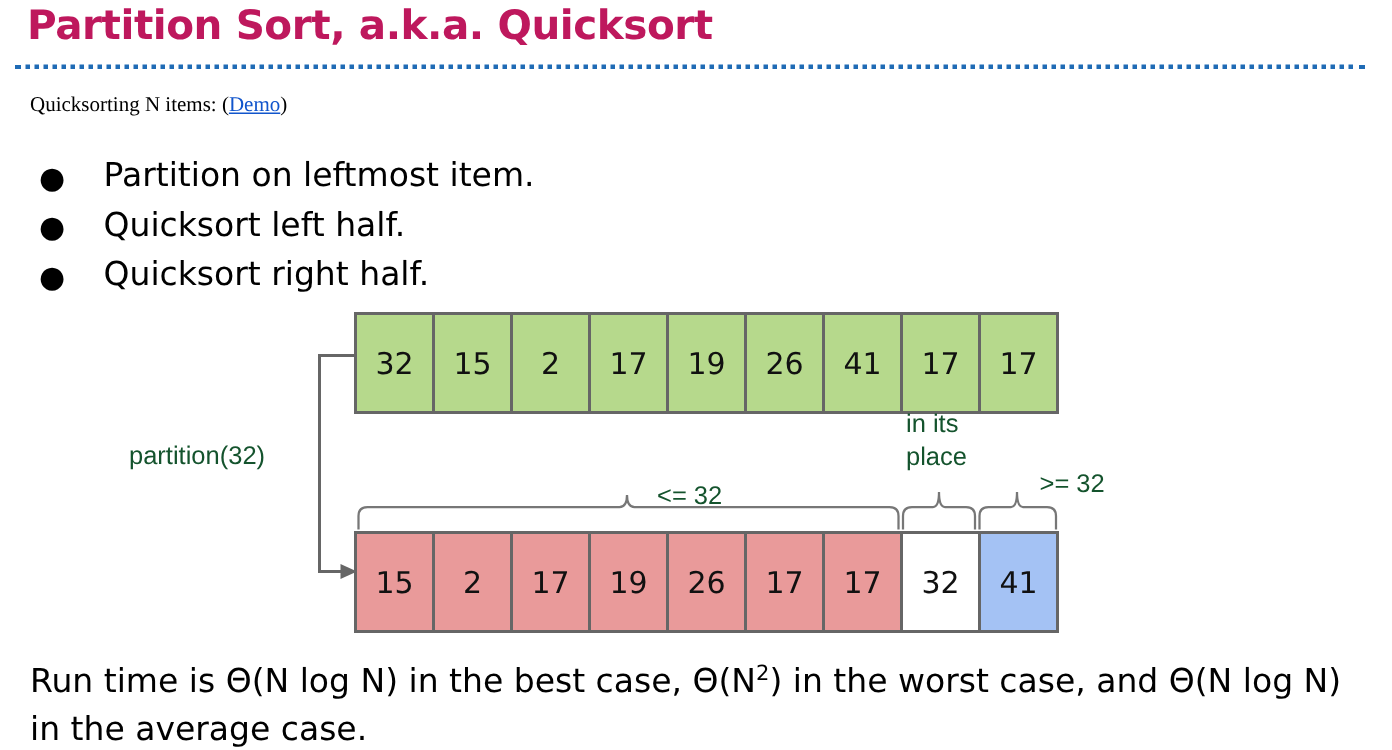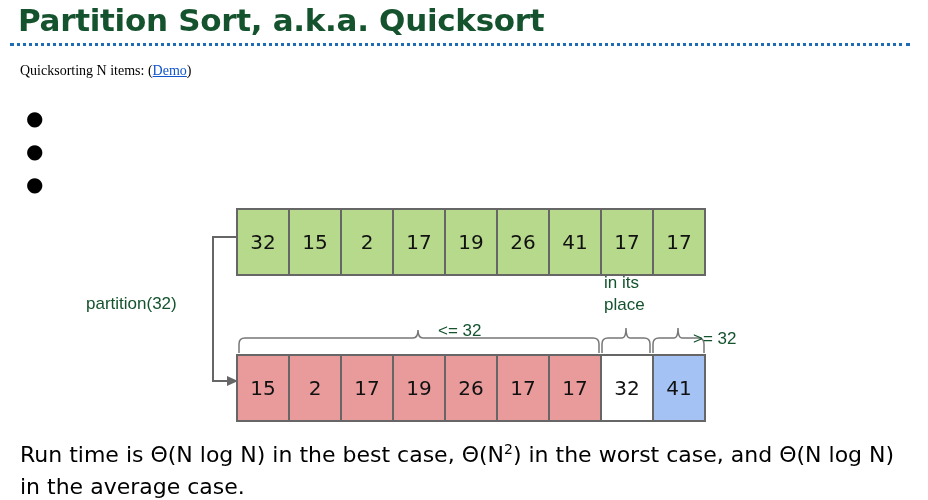--- a/index.html
+++ b/index.html
@@ -1,18 +1,18 @@
 <!DOCTYPE html>
 <html><head>
 <meta charset="utf-8">
 <style>
   html, body { margin:0; padding:0; }
   body { width:928px; height:500px; background:#ffffff; position:relative; overflow:hidden;
          font-family:"Liberation Sans", sans-serif; color:#000; }
-  .title { position:absolute; left:18px; top:2px; font-size:31px; font-weight:bold; color:#14532d;
+  .title { position:absolute; left:18px; top:2px; font-size:27px; font-weight:bold; color:#be185d;
            font-family:"DejaVu Sans", sans-serif; letter-spacing:-0.3px; }
   .rule { position:absolute; left:10px; top:43px; width:900px; height:0;
           border-top:3px dotted #1f6bb5; }
   .intro { position:absolute; left:20px; top:63px; font-size:14px; font-family:Liberation Serif, serif; }
   .intro a { color:#1155cc; text-decoration:underline; }
   .bullets { position:absolute; left:26px; top:103px; margin:0; padding:0; list-style:none;
              font-size:22px; font-family:"DejaVu Sans", sans-serif; }
   .bullets li { height:33px; line-height:30px; display:flex; }
   .bullets .dot { width:43px; font-size:20px; }
   .arr { position:absolute; display:flex; border:2px solid #666; }
@@ -34,26 +34,29 @@
 <div class="title">Partition Sort, a.k.a. Quicksort</div>
 <div class="rule"></div>
 
 <div class="intro">
   <span>Quicksorting N items: (</span><a>Demo</a><span>)</span>
 </div>
 
 <ul class="bullets">
   <li>
       <span class="dot">●</span>
+      <span>Partition on leftmost item.</span>
     </li>
   <li>
       <span class="dot">●</span>
+      <span>Quicksort left half.</span>
     </li>
   <li>
       <span class="dot">●</span>
+      <span>Quicksort right half.</span>
     </li>
 </ul>
 
 <svg width="928" height="500">
   <g stroke="#666" stroke-width="2" fill="none">
     <polyline points="237,237 213,237 213,381 228,381"></polyline>
   </g>
   <polygon points="238,381 227,376 227,386" fill="#666"></polygon>
   <g stroke="#777" stroke-width="1.5" fill="none">
 
@@ -74,21 +77,21 @@
   <div class="cell green">26</div>
   <div class="cell green">41</div>
   <div class="cell green">17</div>
   <div class="cell green">17</div>
 </div>
 
 <div class="lbl" style="left:86px; top:293px;">partition(32)</div>
 <div class="lbl" style="left:438px; top:320px;">&lt;= 32</div>
 <div class="lbl" style="left:604px; top:272px;">in its</div>
 <div class="lbl" style="left:604px; top:294px;">place</div>
-<div class="lbl" style="left:693px; top:328px;">&gt;= 32</div>
+<div class="lbl" style="left:693px; top:312px;">&gt;= 32</div>
 
 <div class="arr" style="left:236px; top:354px;">
   <div class="cell red">15</div>
   <div class="cell red">2</div>
   <div class="cell red">17</div>
   <div class="cell red">19</div>
   <div class="cell red">26</div>
   <div class="cell red">17</div>
   <div class="cell red">17</div>
   <div class="cell white">32</div>

